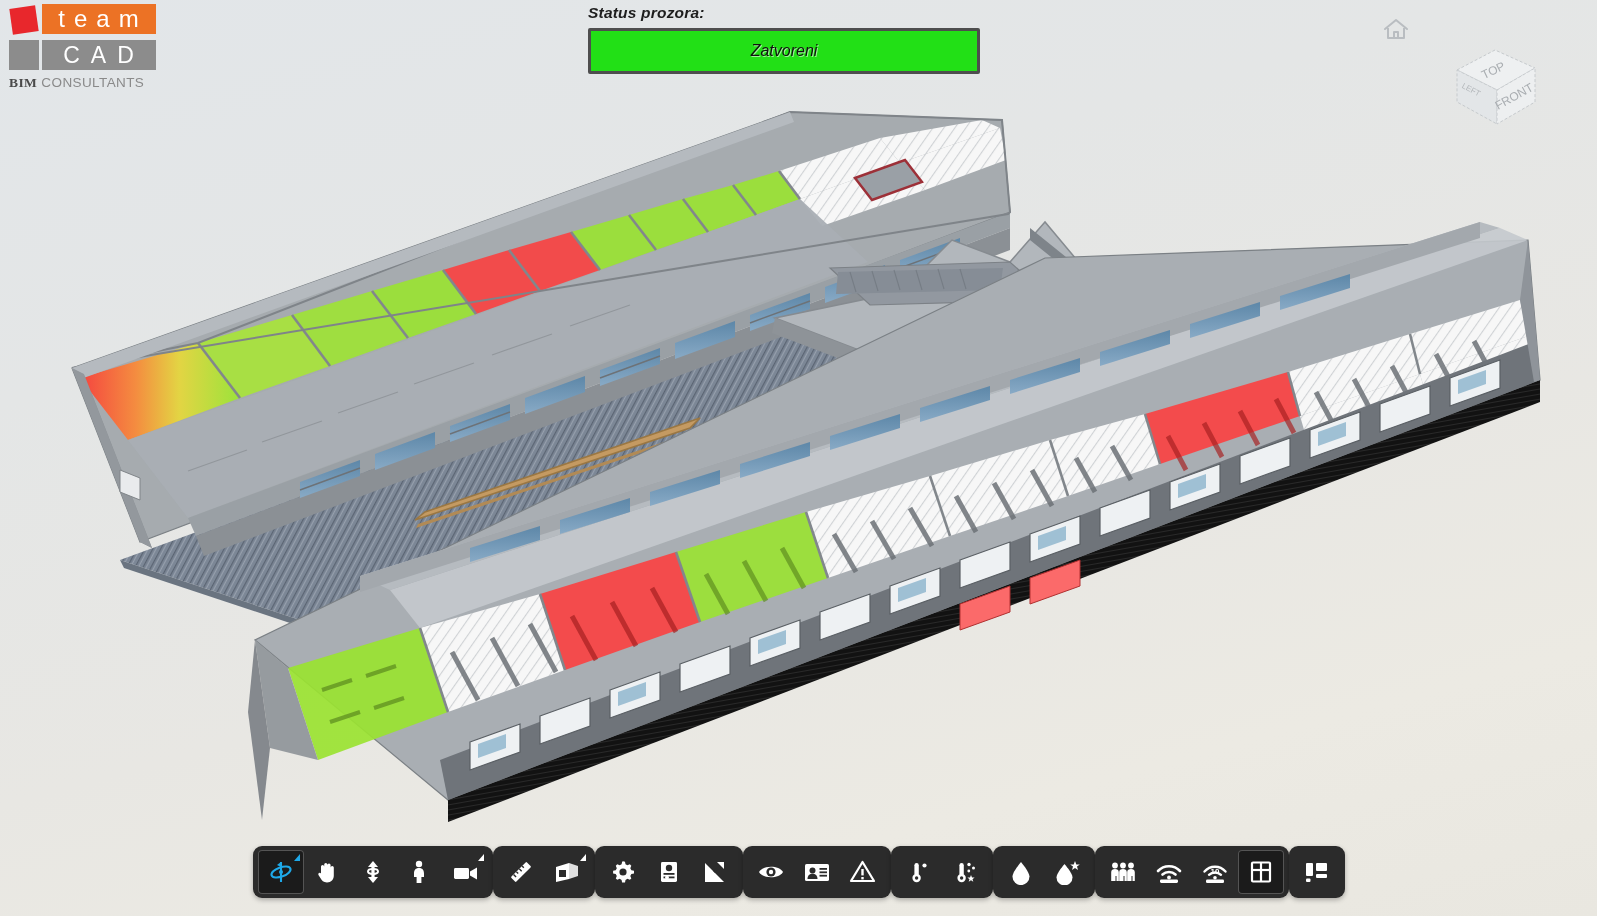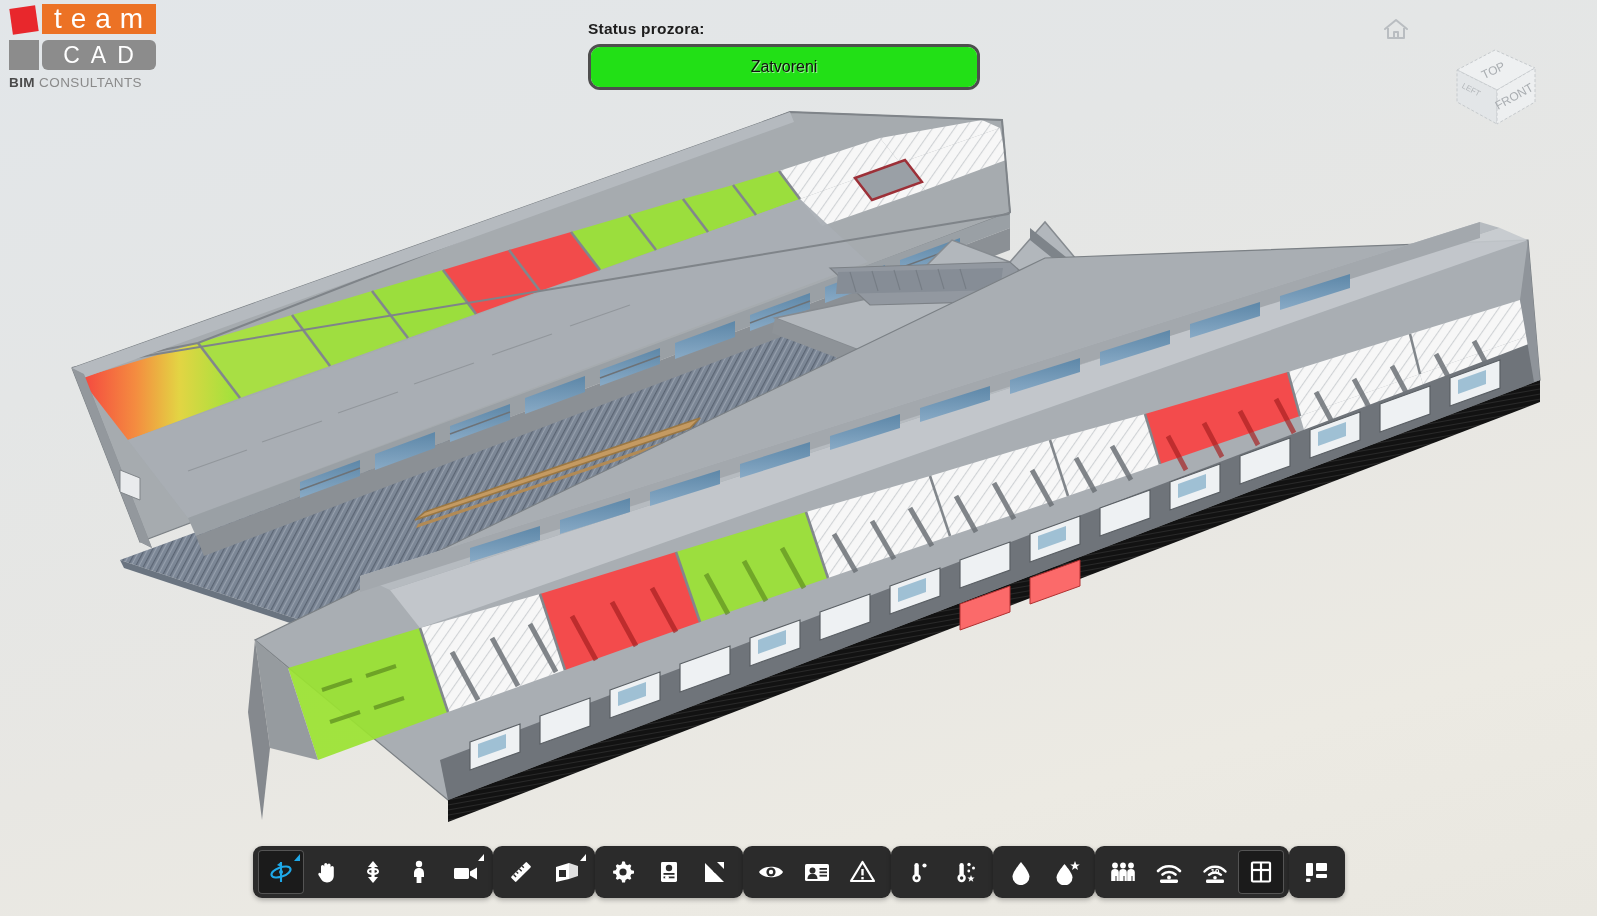--- a/index.html
+++ b/index.html
@@ -23,48 +23,48 @@
   .logo-red {
     position: absolute; left: 5px; top: 3px; width: 26px; height: 26px;
     background: #e8272c; transform: rotate(-8deg);
   }
   .logo-gray-sq {
     position: absolute; left: 3px; top: 36px; width: 30px; height: 30px;
     background: #8c8c8c;
   }
   .logo-team {
     flex: 1; background: #ec7225; color: #fff;
-    font-size: 28px; letter-spacing: 9px;
+    font-size: 24px; letter-spacing: 9px;
     display: flex; align-items: center; justify-content: center;
     padding-left: 8px; height: 30px;
   }
   .logo-cad {
     flex: 1; background: #8c8c8c; color: #fff;
     font-size: 23px; letter-spacing: 11px; font-weight: 300;
     display: flex; align-items: center; justify-content: center;
-    padding-left: 10px; height: 30px; margin-top: 4px; border-radius: 6px;
+    padding-left: 10px; height: 30px; margin-top: 4px;
   }
   .logo-row2 { display: flex; align-items: stretch; height: 34px; }
   .logo-sub {
     margin-top: 5px; font-size: 13.5px; color: #8a8a8a;
     letter-spacing: 0.4px; padding-left: 3px;
   }
-  .logo-sub b { color: #4a4a4a; font-weight: bold; }
+  .logo-sub b { color: #4a4a4a; font-weight: bold; font-family: Liberation Serif, serif; }
 
   
   #status-panel {
-    position: absolute; left: 588px; top: 20px; width: 392px;
+    position: absolute; left: 588px; top: 4px; width: 392px; font-style: italic;
   }
   #status-title {
     font-size: 15.5px; color: #1d1d1d; font-weight: bold;
     margin-bottom: 6px; letter-spacing: 0.2px;
   }
   #status-bar {
     display: flex; height: 46px;
-    border: 3px solid #4e4e4e; border-radius: 12px;
+    border: 3px solid #4e4e4e; border-radius: 2px;
     overflow: hidden;
   }
   .status-seg {
     flex: 1; display: flex; align-items: center; justify-content: center;
     font-size: 16px; color: #111;
     text-shadow: 1px 1px 0 rgba(255,255,255,.55);
   }
 
   
   #home-icon {

